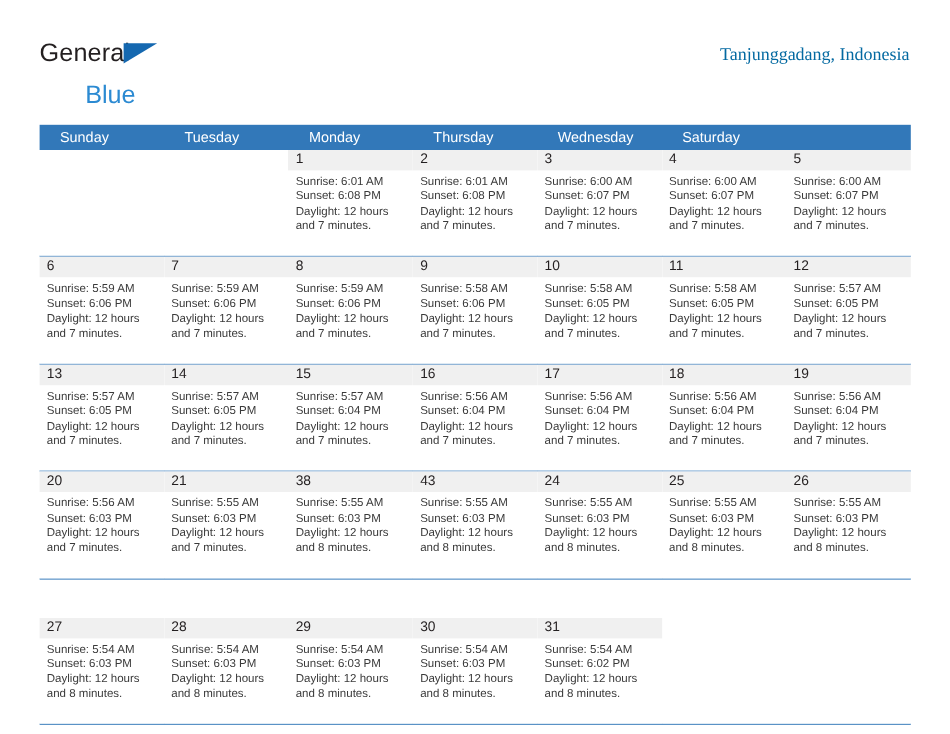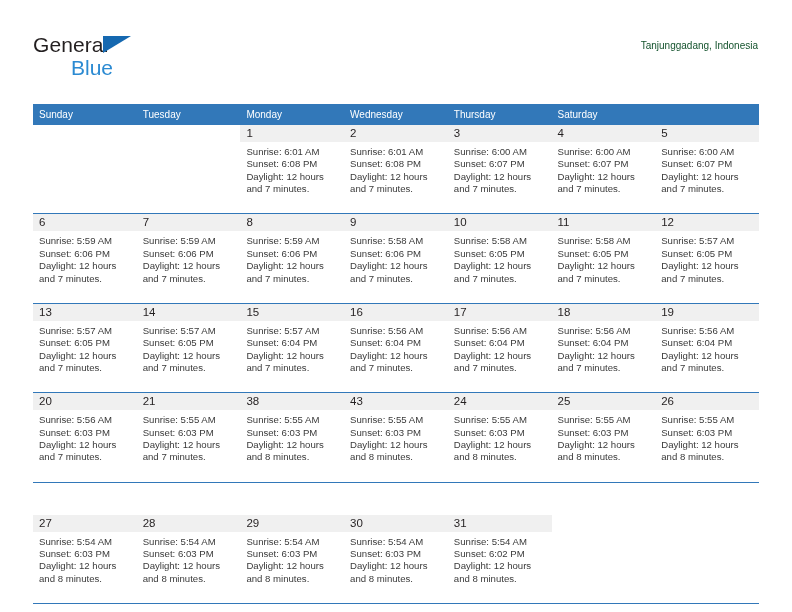--- a/index.html
+++ b/index.html
@@ -51,62 +51,63 @@
     height: 0;
     border-left: 28px solid #1568b0;
     border-bottom: 17px solid transparent;
   }
   .brand-line2 {
     font-size: 21px;
     color: #2b8ad2;
     line-height: 22px;
     height: 22px;
     padding-left: 38px;
-    margin-top: 1px;
+    margin-top: 13px;
     white-space: nowrap;
   }
   .title-block {
     position: absolute;
     right: 34px;
     top: 32px;
     text-align: right;
   }
   .cal-title {
     font-size: 27px;
     color: #231f20;
     line-height: 32px;
     white-space: nowrap;
   }
   .cal-subtitle {
-    font-size: 10px;
-    color: #14532d;
+    font-size: 15px;
+    color: #0369a1;
     line-height: 20px;
     margin-top: 4px;
     white-space: nowrap;
+    font-family: Liberation Serif, serif;
   }
 
   
   .calendar {
     position: absolute;
     left: 33px;
     top: 104px;
     width: 726px;
   }
   .weekdays {
     display: flex;
     width: 726px;
     height: 21px;
     background: #3278b9;
   }
   .weekday {
     width: 103.71px;
     color: #ffffff;
-    font-size: 10px;
+    font-size: 12px;
     line-height: 21px;
-    padding-left: 6px;
+    padding-left: 17px;
     white-space: nowrap;
     overflow: hidden;
   }
   .week {
     position: relative;
     display: flex;
     width: 726px;
     height: 89.4px;
     border-bottom: 1.2px solid #3278b9;
   }
@@ -158,22 +159,22 @@
       <div class="cal-subtitle">Tanjunggadang, Indonesia</div>
     </div>
 
   </div>
 
   <div class="calendar">
     <div class="weekdays">
         <div class="weekday">Sunday</div>
         <div class="weekday">Tuesday</div>
         <div class="weekday">Monday</div>
+        <div class="weekday">Thursday</div>
         <div class="weekday">Wednesday</div>
-        <div class="weekday">Thursday</div>
         <div class="weekday">Saturday</div>
       </div>
     <div id="weeks-container">
         <div class="week">
           <div class="daycell">
             <div class="daynum-band">
               <span class="daynum"></span>
             </div>
           </div>
           <div class="daycell">

